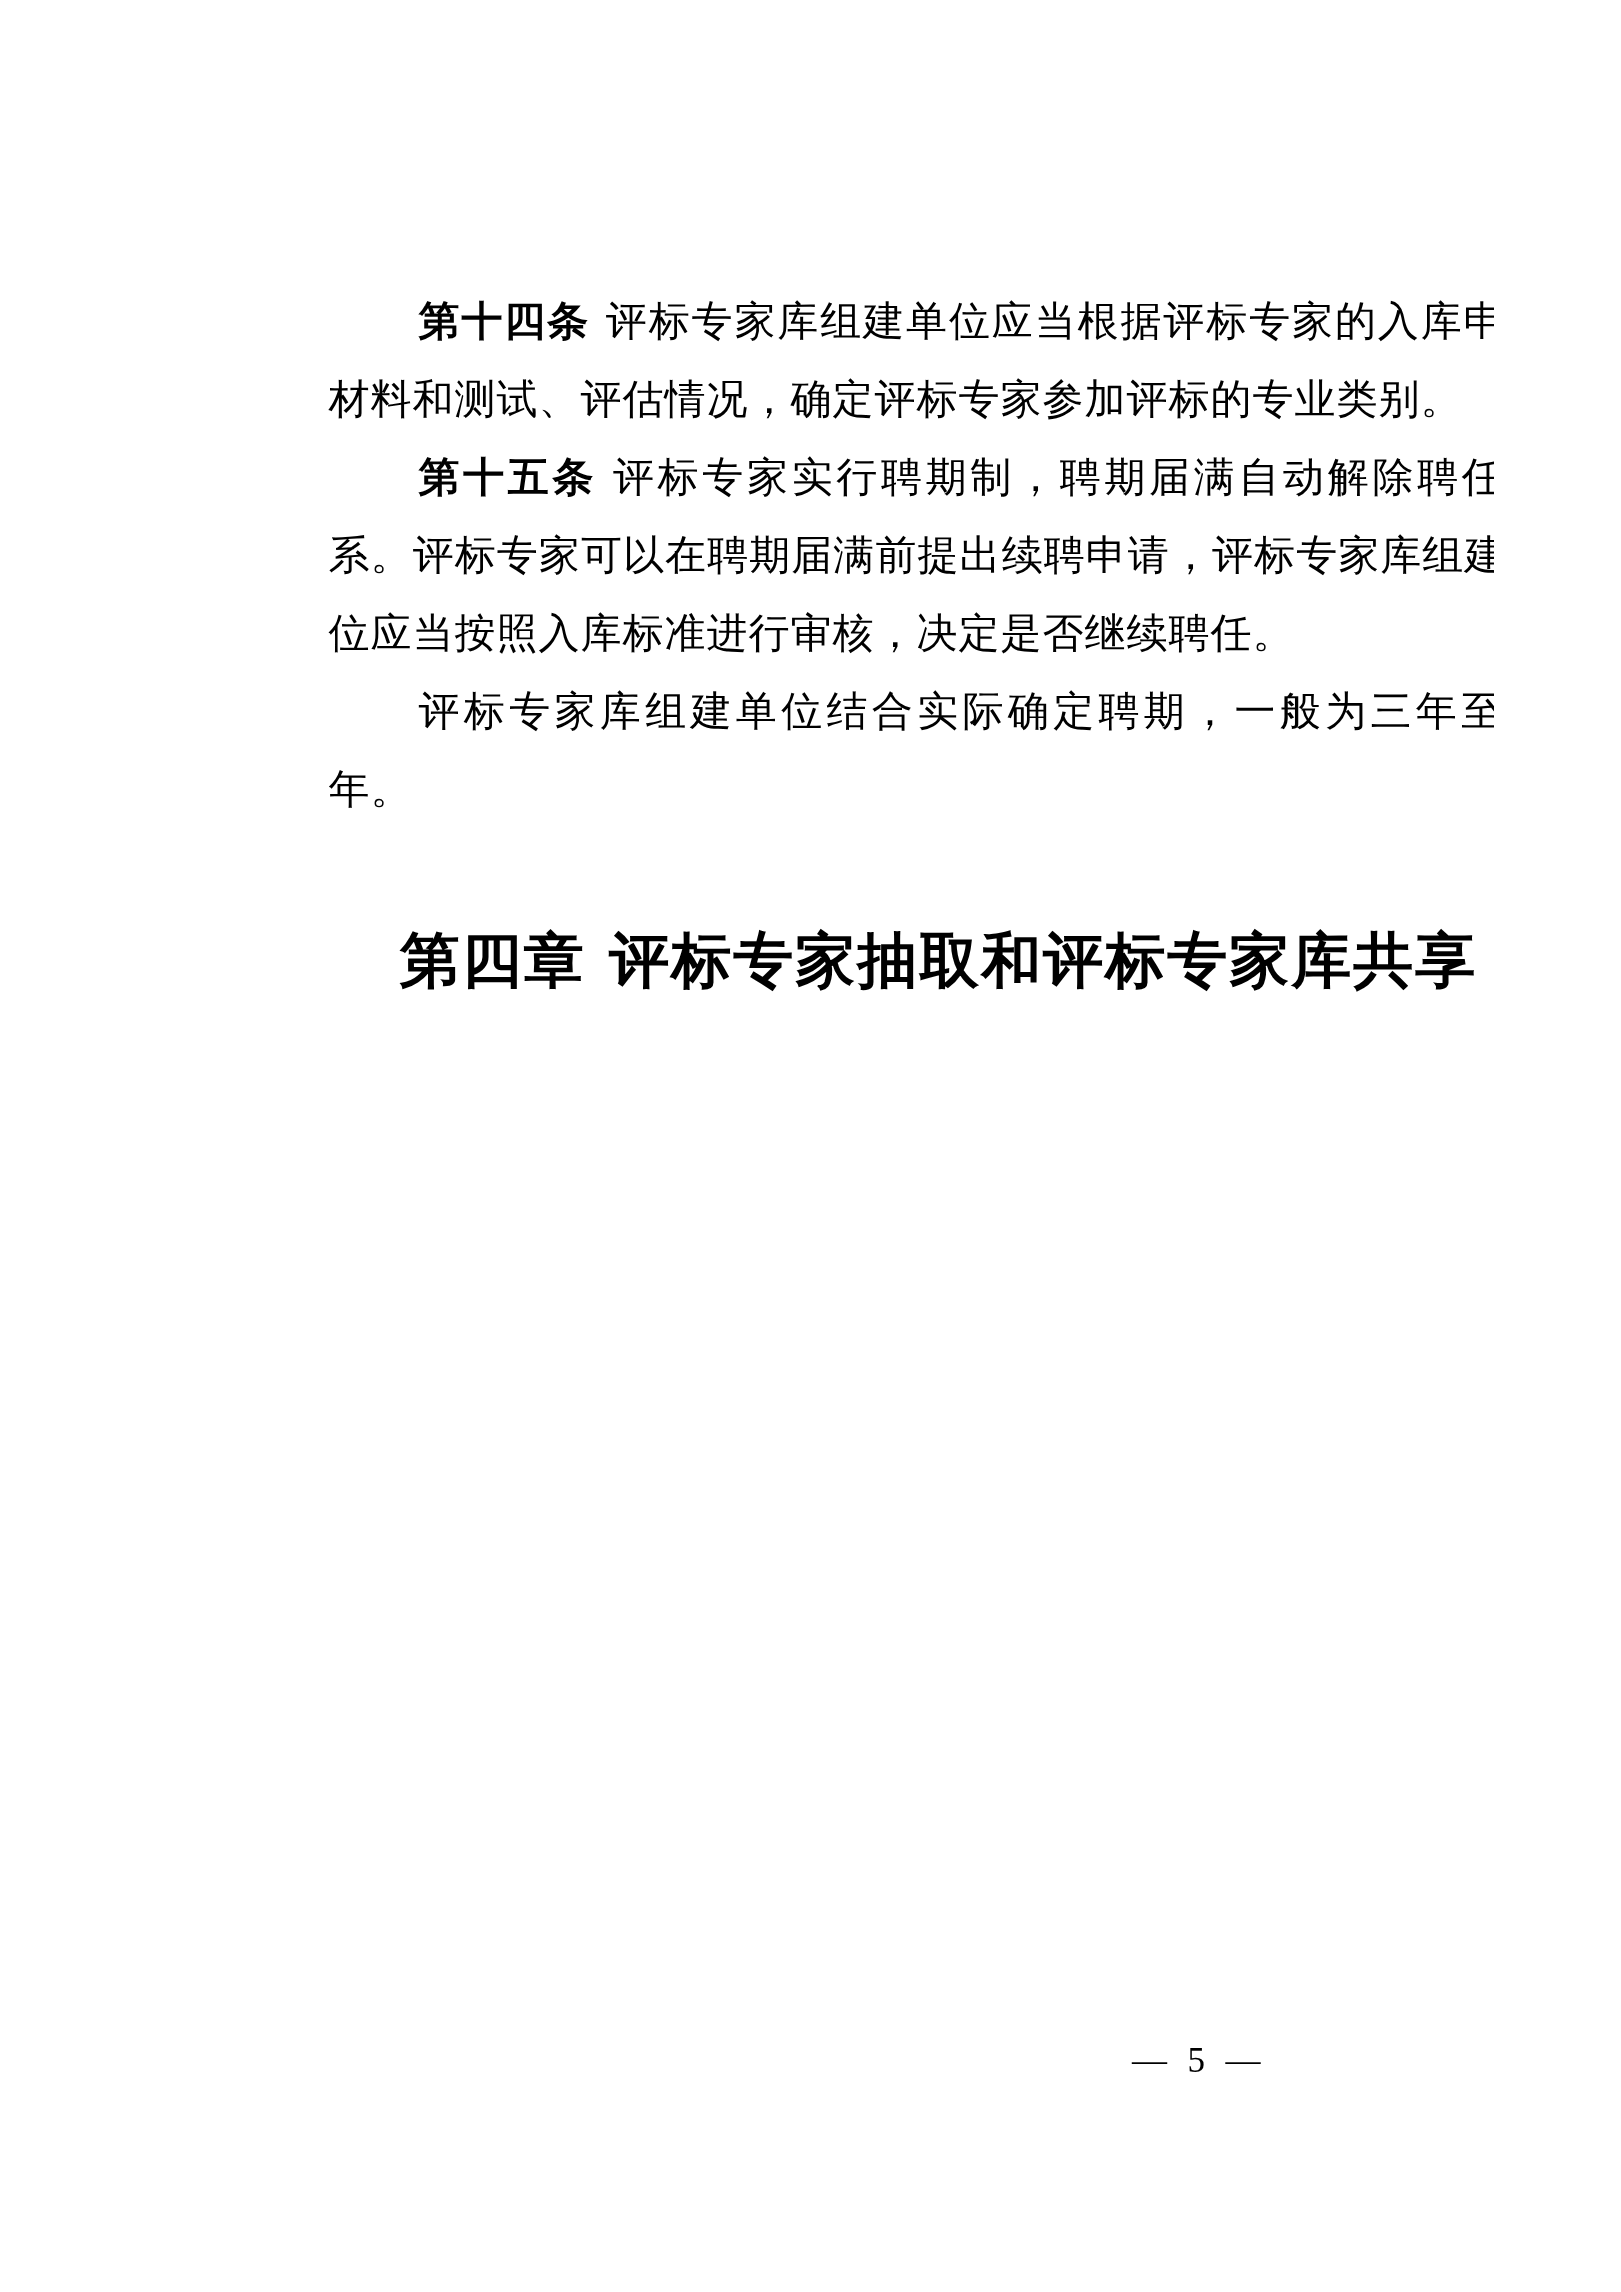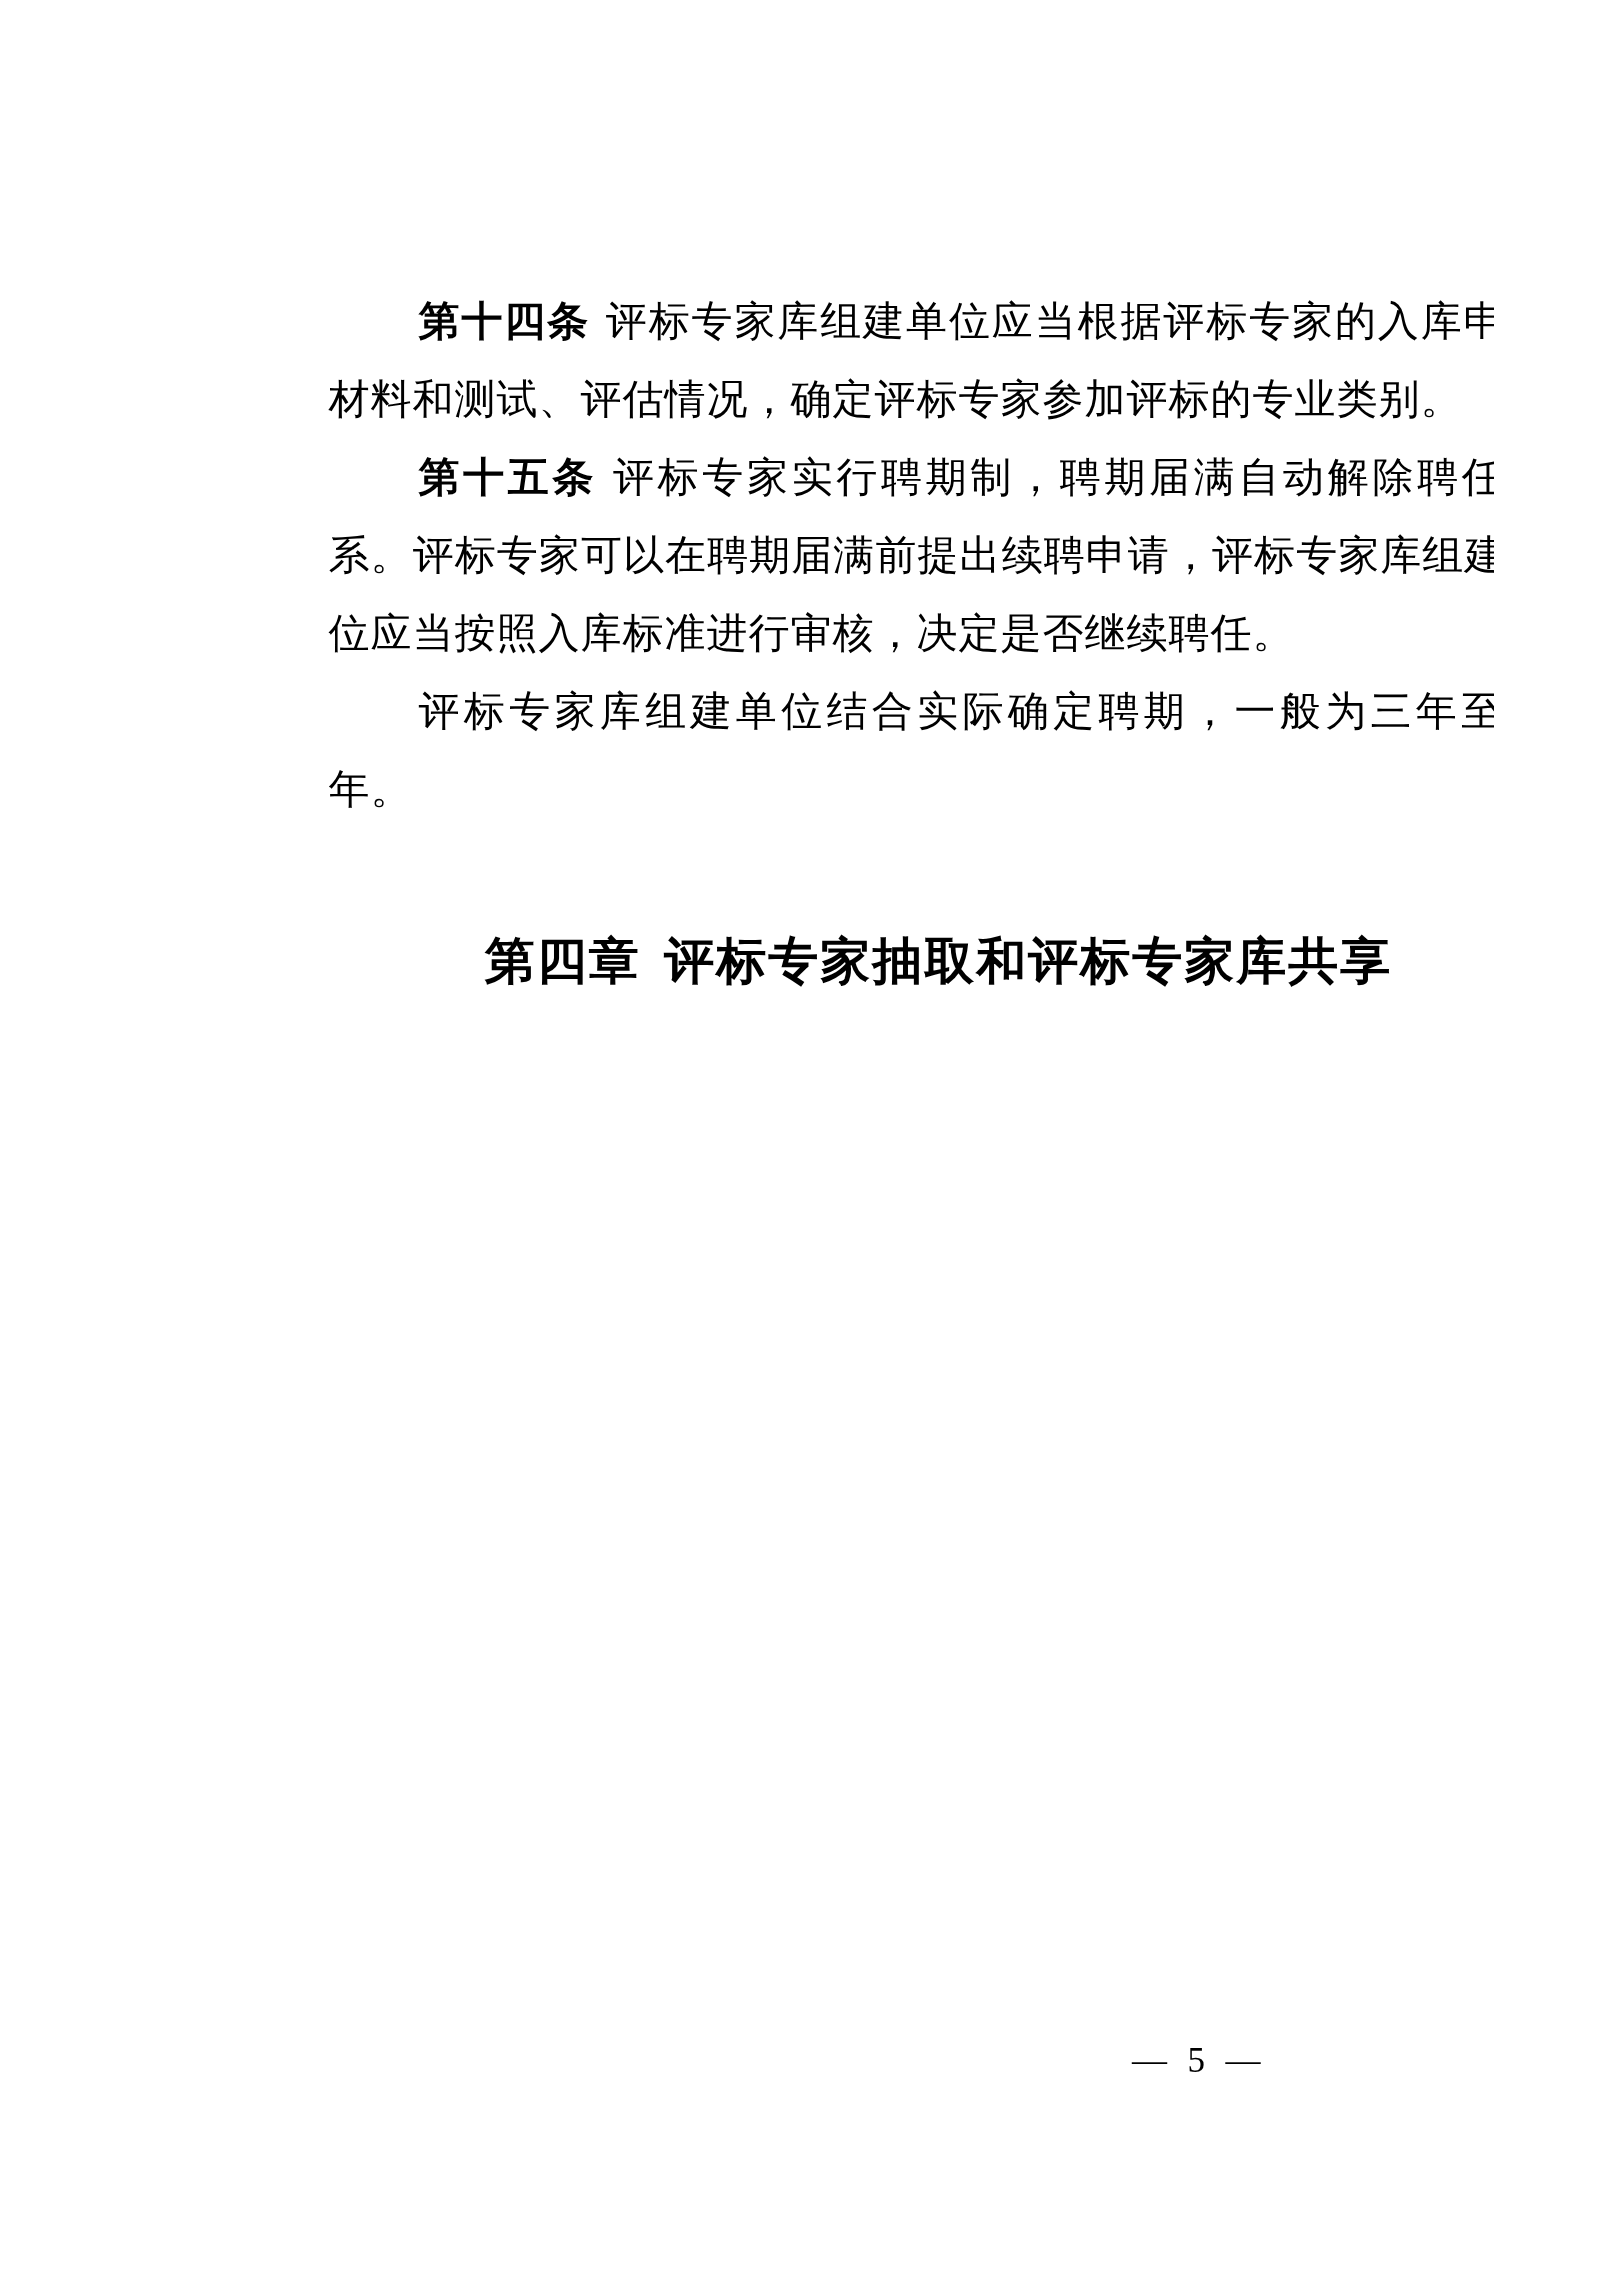--- a/index.html
+++ b/index.html
@@ -35,21 +35,21 @@
   .article-label {
     font-family: "Liberation Sans", "DejaVu Sans", sans-serif;
     font-weight: 700;
     margin-right: 15.7px;
   }
   .article-label:empty {
     margin-right: 0;
   }
   h2.chapter {
     margin: 94px 0 0 0;
-    font-size: 50px;
+    font-size: 60px;
     line-height: 78px;
     text-align: center;
     font-family: "Liberation Sans", "DejaVu Sans", sans-serif;
     font-weight: 700;
     letter-spacing: 2px;
     color: #000000;
   }
   .chapter-number {
     margin-right: 23.5px;
   }

